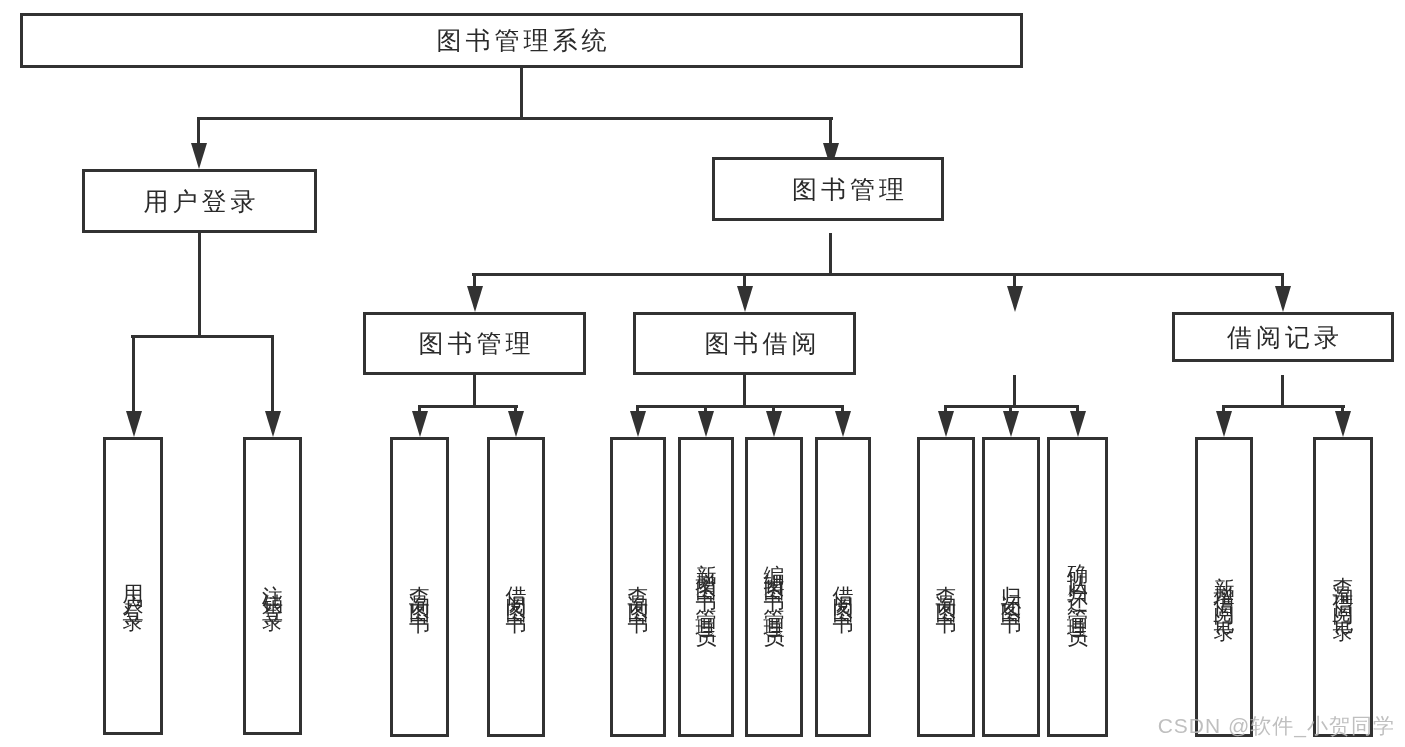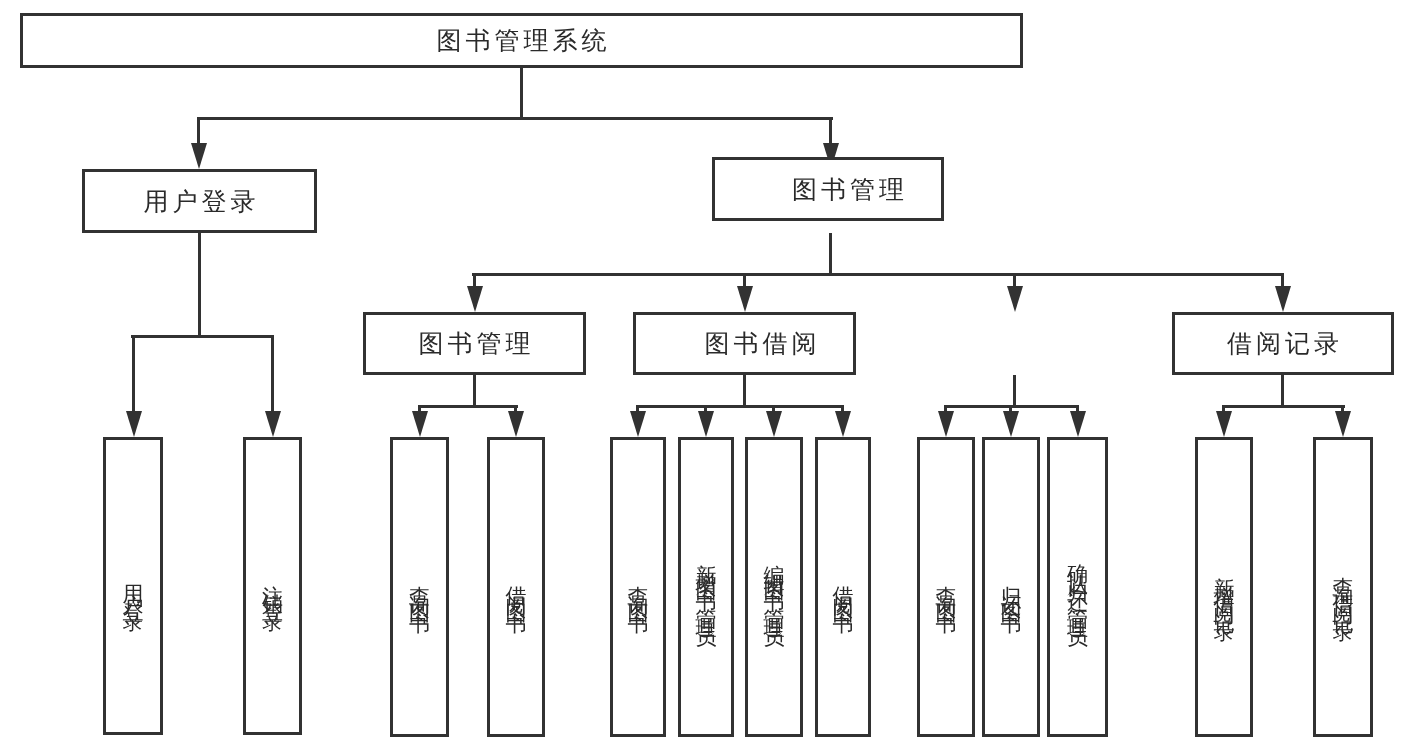--- a/index.html
+++ b/index.html
@@ -55,20 +55,21 @@
     color: var(--wm, #b9b9b9);
     opacity: 0.9;
     z-index: 5;
     white-space: nowrap;
   }
 </style>
 </head>
 <body>
 
 <div id="canvas" style="--line: #323232; --text: #2a2a2a; --wm: #b9b9b9; --bg: #ffffff;">
+  <div class="watermark">CSDN @软件_小贺同学</div>
 <div class="cline" style="left: 520px; top: 68px; width: 3px; height: 49px;"></div>
     <div class="cline" style="left: 197px; top: 117px; width: 636px; height: 3px;"></div>
     <div class="cline" style="left: 197px; top: 120px; width: 3px; height: 24px;"></div>
     <div class="cline" style="left: 829px; top: 120px; width: 3px; height: 24px;"></div>
     <div class="cline" style="left: 198px; top: 233px; width: 3px; height: 102px;"></div>
     <div class="cline" style="left: 131px; top: 335px; width: 143px; height: 3px;"></div>
     <div class="cline" style="left: 132px; top: 338px; width: 3px; height: 74px;"></div>
     <div class="cline" style="left: 271px; top: 338px; width: 3px; height: 74px;"></div>
     <div class="cline" style="left: 829px; top: 233px; width: 3px; height: 40px;"></div>
     <div class="cline" style="left: 472px; top: 273px; width: 812px; height: 3px;"></div>
@@ -155,21 +156,21 @@
     </div>
     <div class="node vertical" style="left: 917px; top: 437px; width: 58px; height: 300px;">
       <span class="lbl">查询图书</span>
     </div>
     <div class="node vertical" style="left: 982px; top: 437px; width: 58px; height: 300px;">
       <span class="lbl">归还图书</span>
     </div>
     <div class="node vertical" style="left: 1047px; top: 437px; width: 61px; height: 300px;">
       <span class="lbl">确认归还（管理员）</span>
     </div>
-    <div class="node" style="left: 1172px; top: 312px; width: 222px; height: 63px;">
+    <div class="node" style="left: 1172px; top: 312px; width: 222px; height: 50px;">
       <span class="lbl">借阅记录</span>
     </div>
     <div class="node vertical" style="left: 1195px; top: 437px; width: 58px; height: 300px;">
       <span class="lbl">新增借阅记录</span>
     </div>
     <div class="node vertical" style="left: 1313px; top: 437px; width: 60px; height: 300px;">
       <span class="lbl">查询借阅记录</span>
     </div>
   </div>
 

